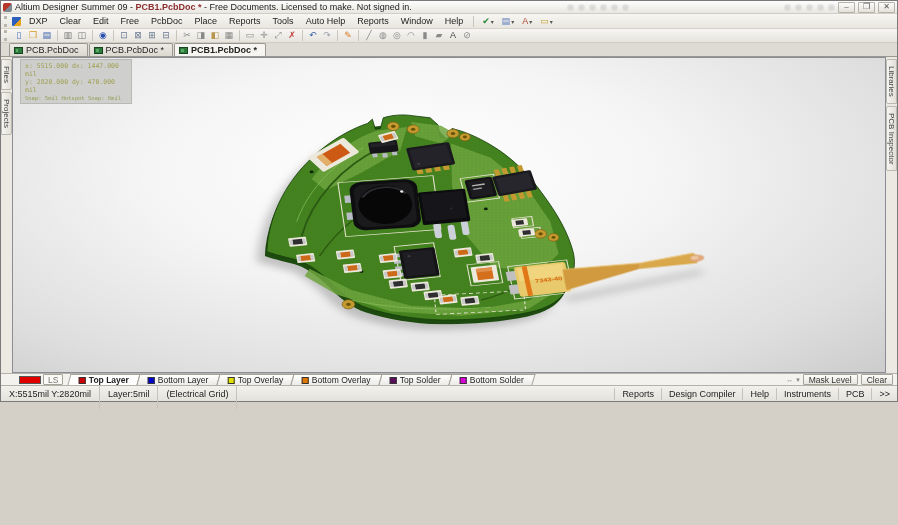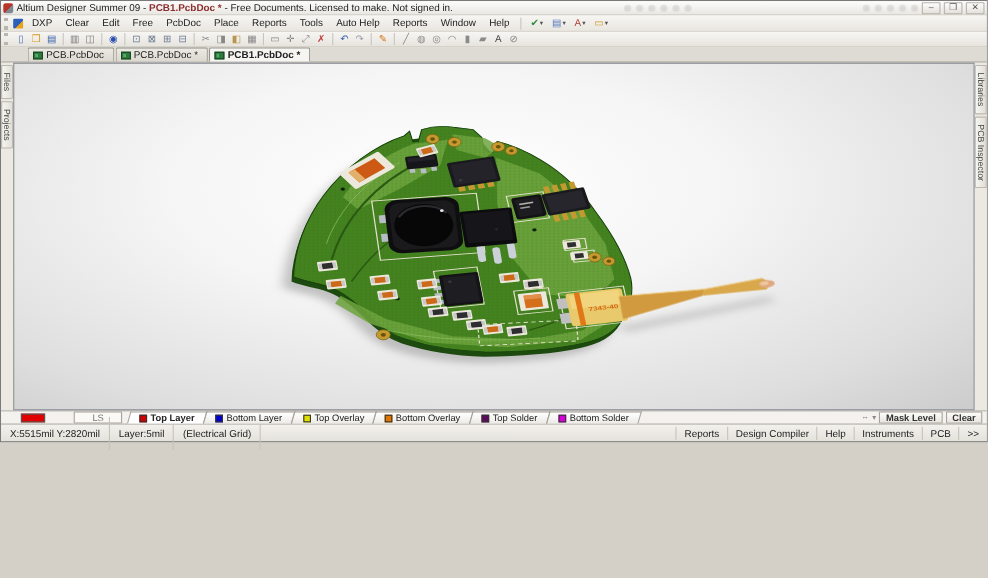--- a/index.html
+++ b/index.html
@@ -35,21 +35,21 @@
   .dd-caret { font-size:6px; color:#555; }
 
   
   .toolbar { height:14px; background:linear-gradient(#f7f6f3,#e7e4de); display:flex; align-items:center;
     padding-left:2px; flex:0 0 14px; border-bottom:1px solid #cfccc4;}
   .tbtn { width:14px; height:12px; display:flex; align-items:center; justify-content:center;
     font-size:9px; line-height:1; border:1px solid transparent; border-radius:1px;}
   .tb-sep { width:1px; height:11px; background:#c8c5bd; margin:0 3px; }
 
   
-  .tabbar { height:14px; background:#dedbd4; display:flex; align-items:flex-end; padding-left:24px;
+  .tabbar { height:14px; background:#dedbd4; display:flex; align-items:flex-end; padding-left:8px;
     flex:0 0 14px; border-bottom:1px solid #9a978f; gap:1px;}
   .doctab { display:flex; align-items:center; gap:3px; padding:1px 8px 1px 4px; height:13px;
     border:1px solid #9a978f; border-bottom:none; background:linear-gradient(#eceae4,#dbd8d0);
     border-radius:2px 2px 0 0; white-space:nowrap;}
   .doctab.active { background:#f6f5f1; font-weight:bold; }
   .pcb-ic { width:9px; height:7px; background:#2c7a3c; border:1px solid #174420; position:relative; }
   .pcb-ic::after { content:""; position:absolute; inset:1px; background:linear-gradient(90deg,#58a968 50%,#2c7a3c 50%); }
 
   
   .main { flex:1 1 auto; display:flex; min-height:0; background:#ece9e2; }
@@ -72,31 +72,31 @@
   .pour { fill:var(--board_pour,#6da43e); opacity:.85; }
   .silk { fill:none; stroke:var(--silkscreen,#e6e2cf); stroke-width:1.1; }
   .gold { fill:var(--gold_pad,#c49a30); stroke:#7c5f10; stroke-width:.8; }
   .flex1 { fill:var(--flex_cable,#d29a3f); }
   .tant { fill:var(--tantalum_yellow,#e8c96c); }
 
   
   .layerbar { height:12px; flex:0 0 12px; background:#f3f2ee; border-top:1px solid #b5b2aa;
     display:flex; align-items:center; padding-left:18px; font-size:8.5px; }
   .cur-swatch { width:22px; height:8px; border:1px solid #555; margin-right:2px; }
-  .ls-tab { border:1px solid #a7a49c; background:#faf9f6; padding:0 16px; height:11px; display:flex; align-items:center;
-    color:#777; border-radius:1px; margin-right:6px;margin-left:24px;}
+  .ls-tab { border:1px solid #a7a49c; background:#faf9f6; padding:0 4px; height:11px; display:flex; align-items:center;
+    color:#777; border-radius:1px; margin-right:6px;}
   .ltab { height:11px; display:flex; align-items:center; gap:3px; padding:0 9px; border:1px solid #a7a49c;
     border-bottom:none; background:linear-gradient(#ffffff,#ecebe7); transform:skewX(-16deg); margin-right:-1px;}
   .ltab > * { transform:skewX(16deg); }
   .ltab.active { background:#ffffff; font-weight:bold; }
   .lsq { width:7px; height:7px; border:1px solid #333; display:inline-block; }
   .lb-right { margin-left:auto; display:flex; align-items:center; gap:3px; padding-right:4px; }
   .lb-ico { font-size:7px; color:#888; }
   .mini-btn { border:1px solid #a7a49c; background:linear-gradient(#fcfcfa,#e8e6e0); padding:0 5px; height:11px;
-    display:flex; align-items:center; color:#333; border-radius:1px;font-weight:bold;}
+    display:flex; align-items:center; color:#333; border-radius:1px;}
 
   
   .statusbar { height:16px; flex:0 0 16px; background:linear-gradient(#f2f1ed,#e4e2db); border-top:1px solid #b5b2aa;
     display:flex; align-items:center; font-size:9px; color:#222; }
   .sb-cell { padding:15px 8px; height:12px; display:flex; align-items:center; border-right:1px solid #c6c3bb; white-space:nowrap;}
   .sb-right { margin-left:auto; display:flex; }
   .sb-btn { padding:0 7px; height:12px; display:flex; align-items:center; border-left:1px solid #c6c3bb; white-space:nowrap;}
 </style>
 </head>
 <body>
@@ -513,20 +513,25 @@
           <path d="M630,288 L683,274 L691,279 L687,288 L629,296 Z" fill="#d9a84b"></path>
           <path d="M630,288 L683,274" stroke="#e8c070" stroke-width="1.2" fill="none"></path>
           <path d="M552,297 L630,288" stroke="#e8bd62" stroke-width="1" fill="none"></path>
           <g transform="rotate(-9 687 281)">
               <ellipse cx="687" cy="281" rx="7.5" ry="4.8" fill="#e0a87e"></ellipse>
               <ellipse cx="685" cy="280" rx="4" ry="2.4" fill="#eec9a0"></ellipse>
             </g>
         </g>
       </svg>
 
+      <div class="hud">
+        <div>x: 5515.000   dx: 1447.000 mil</div>
+        <div>y: 2820.000   dy:  470.000 mil</div>
+        <div class="hud-small">Snap: 5mil Hotspot Snap: 8mil</div>
+      </div>
     </div>
 
     <div class="sidestrip right">
       <span class="vtab">Libraries</span>
       <span class="vtab">PCB Inspector</span>
     </div>
   </div>
 
   <div class="layerbar">
     <span class="cur-swatch" style="background: rgb(224, 0, 0);"></span>

